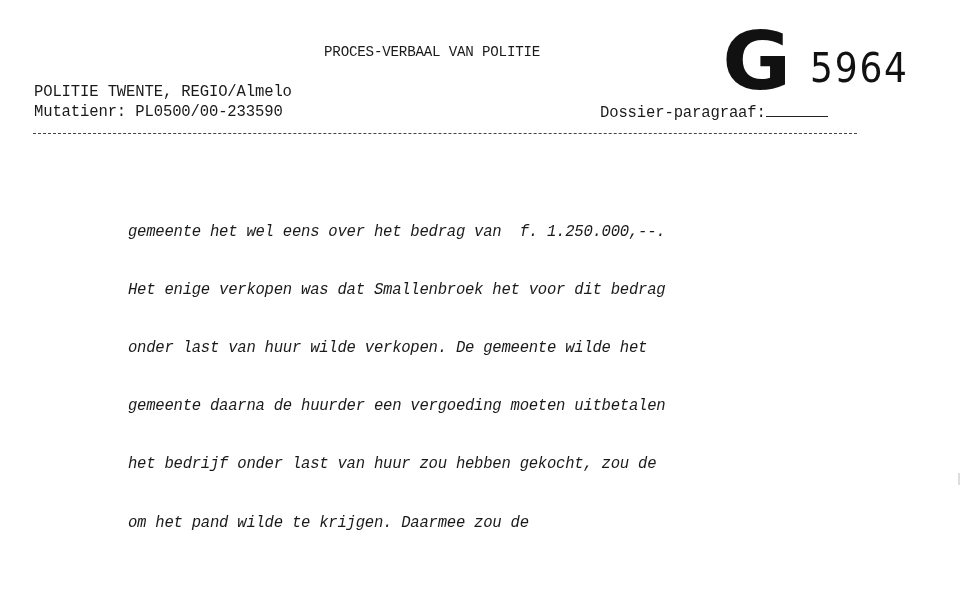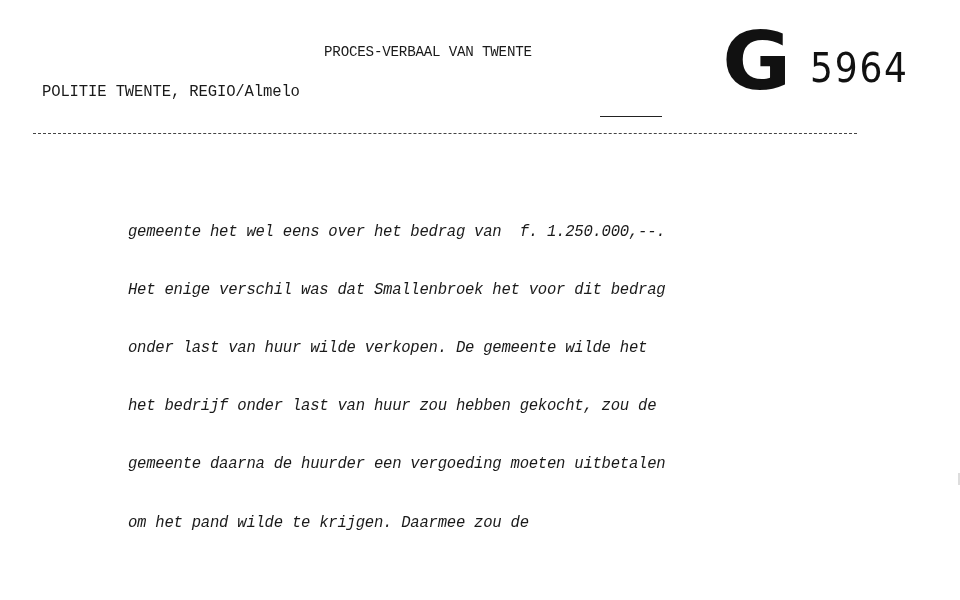--- a/index.html
+++ b/index.html
@@ -46,21 +46,21 @@
       font-family: "DejaVu Sans", sans-serif;
       font-size: 40px;
       line-height: 40px;
       letter-spacing: 2px;
       color: #111;
       transform: scaleX(0.9);
       transform-origin: left center;
     }
     .hdr-line {
       position: absolute;
-      left: 42px;
+      left: 34px;
       font-size: 15.6px;
       line-height: 18px;
       white-space: pre;
       letter-spacing: -0.15px;
     }
     .hdr-org { top: 83px; }
     .hdr-mut { top: 103px; }
     .dossier {
       position: absolute;
       left: 600px;
@@ -104,38 +104,39 @@
       width: 2px;
       height: 12px;
       background: #ddd;
     }
   </style>
 </head>
 <body>
 
 <div class="page">
 
-  <div class="title">PROCES-VERBAAL VAN TWENTE</div>
+  <div class="title">PROCES-VERBAAL VAN POLITIE</div>
 
   <div class="stamp-letter">G</div>
   <div class="stamp-number">5964</div>
 
   <div class="hdr-line hdr-org">POLITIE TWENTE, REGIO/Almelo</div>
+  <div class="hdr-line hdr-mut"><span>Mutatienr:</span> <span>PL0500/00-233590</span></div>
 
-  <div class="dossier"><span class="dossier-blank"></span></div>
+  <div class="dossier"><span>Dossier-paragraaf:</span><span class="dossier-blank"></span></div>
 
   <div class="dash-rule"></div>
 
   <div class="body-text">
     <div class="para">
       <span class="line">gemeente het wel eens over het bedrag van  f. 1.250.000,--.</span>
-      <span class="line">Het enige verschil was dat Smallenbroek het voor dit bedrag</span>
+      <span class="line">Het enige verkopen was dat Smallenbroek het voor dit bedrag</span>
       <span class="line">onder last van huur wilde verkopen. De gemeente wilde het</span>
+      <span class="line">gemeente daarna de huurder een vergoeding moeten uitbetalen</span>
       <span class="line">het bedrijf onder last van huur zou hebben gekocht, zou de</span>
-      <span class="line">gemeente daarna de huurder een vergoeding moeten uitbetalen</span>
       <span class="line">om het pand wilde te krijgen. Daarmee zou de</span>
       
       
     </div>
     
   </div>
 
   <div class="edge-mark"></div>
 </div>
 

